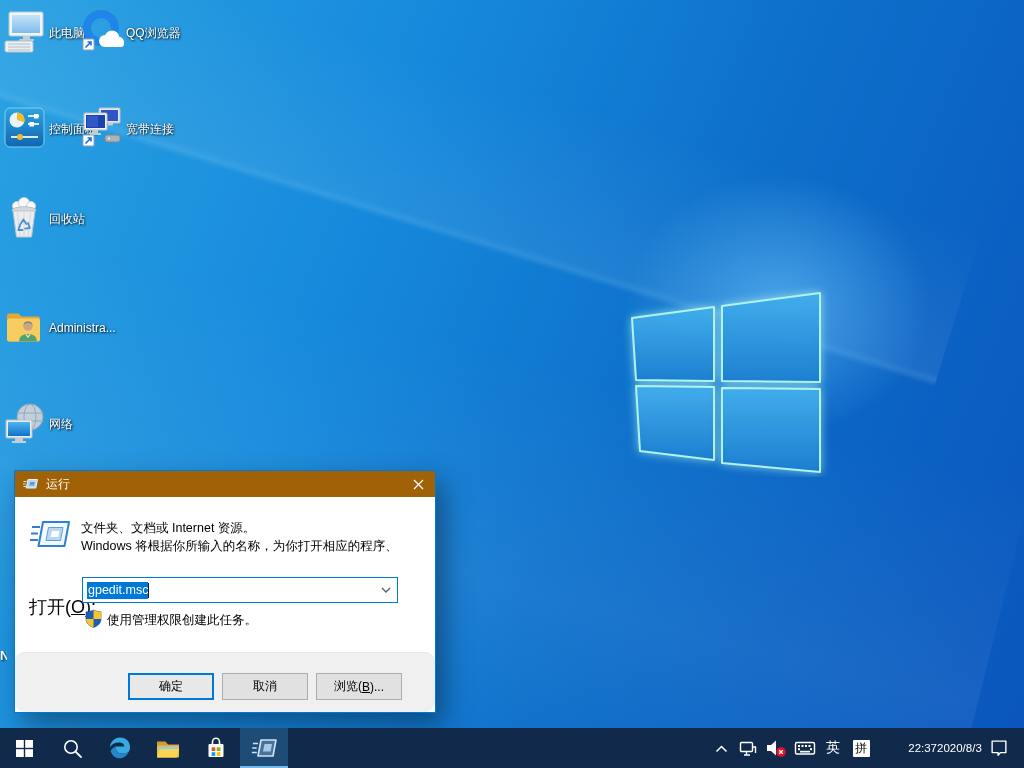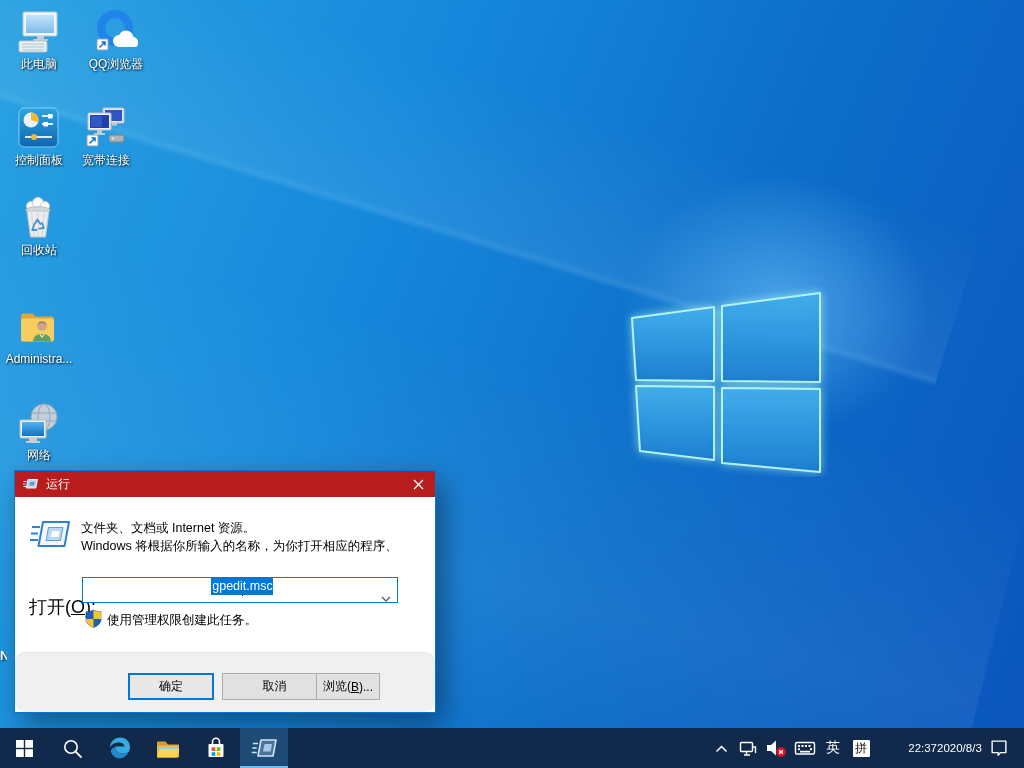--- a/index.html
+++ b/index.html
@@ -14,52 +14,52 @@
           background:linear-gradient(180deg,rgba(255,255,255,0) 0%,rgba(255,255,255,.07) 48%,rgba(190,235,255,.16) 50%,rgba(255,255,255,0) 52%); }
   .ray2 { left:-200px; top:330px; width:1200px; height:420px; transform:rotate(14deg);
           background:linear-gradient(180deg,rgba(255,255,255,0) 0%,rgba(255,255,255,.06) 55%,rgba(255,255,255,0) 100%); }
   .glow { position:absolute; left:560px; top:120px; width:520px; height:420px; pointer-events:none;
           background:radial-gradient(closest-side at 42% 44%,rgba(110,200,255,.55),rgba(110,200,255,0) 70%); }
 
   
   .winlogo { position:absolute; left:618px; top:285px; }
 
   
-  .dicon { position:absolute; width:76px; display:flex; flex-direction:column; align-items:center; cursor:default; }
+  .dicon { position:absolute; width:76px; display:flex; flex-direction:row; align-items:center; cursor:default; }
   .dicon .glyph { width:48px; height:48px; display:flex; align-items:center; justify-content:center; }
   .dicon .dlabel { margin-top:1px; font-size:12px; color:#fff; text-align:center; line-height:14px;
                    text-shadow:1px 1px 2px rgba(0,0,0,.85),0 0 3px rgba(0,0,0,.4); white-space:nowrap; }
   .frag { position:absolute; left:0; top:648px; width:7px; height:17px; overflow:hidden; color:#fff;
           font-size:13px; font-weight:bold; text-shadow:1px 1px 2px rgba(0,0,0,.8); }
 
   
   .dialog { position:absolute; left:14px; top:470px; width:422px; height:243px; background:#fff;
             border:1px solid #0078d7; box-shadow:8px 12px 26px rgba(0,0,0,.38); font-size:12px; color:#000; }
-  .titlebar { height:26px; background:#b91c1c; display:flex; align-items:center; padding-left:8px; }
+  .titlebar { height:26px; background:#a16207; display:flex; align-items:center; padding-left:8px; }
   .titlebar .ttext { color:#fff; font-size:12px; margin-left:7px; }
   .close-btn { margin-left:auto; width:34px; height:26px; display:flex; align-items:center; justify-content:center; }
   .dbody { position:relative; height:155px; background:#fff; }
   .desc-icon { position:absolute; left:14px; top:20px; }
   .desc { position:absolute; left:66px; top:23px; line-height:17.5px; font-size:12.5px; }
   .open-label { position:absolute; left:14px; top:98px; font-size:18px; }
   .mn { text-decoration:underline; }
   .combo { position:absolute; left:67px; top:80px; width:316px; height:26px; background:#fff;
-           border:1px solid #0078d7; display:flex; align-items:center; padding-left:4px;flex-direction:column; }
+           border:1px solid #0078d7; display:flex; align-items:center; padding-left:4px; }
   .combo .sel { background:#0078d7; color:#fff; font-size:12.5px; padding:1px 0 2px 1px; }
   .caret { display:inline-block; width:1px; height:15px; background:#1b1b1b; margin-left:0; vertical-align:middle; }
   .combo .drop { margin-left:auto; width:22px; height:100%; display:flex; align-items:center; justify-content:center; }
   .admin-shield { position:absolute; left:70px; top:112px; }
   .admin-note { position:absolute; left:92px; top:115px; font-size:12.5px;text-align:center; }
   .dfooter { position:absolute; left:0; right:0; bottom:0; height:60px; background:#f0f0f0; border-top:1px solid #e6e6e6;border-radius:10px; }
   .btn { position:absolute; top:20px; height:27px; background:#e1e1e1; border:1px solid #adadad;
          font-size:12px; display:flex; align-items:center; justify-content:center; font-family:inherit; }
   .btn.default { background:#e5f1fb00; background-color:#e8e8e8; border:2px solid #0078d7; }
   .btn-ok { left:113px; width:86px; }
-  .btn-cancel { left:207px; width:105px; }
-  .btn-browse { left:301px; width:64px; }
+  .btn-cancel { left:207px; width:86px; }
+  .btn-browse { left:301px; width:86px; }
 
   
   .taskbar { position:absolute; left:0; bottom:0; width:1024px; height:40px; background:#112a4b;
              display:flex; align-items:stretch; }
   .tb-btn { width:48px; height:40px; display:flex; align-items:center; justify-content:center; }
   .tb-btn.active { background:#1f4c77; box-shadow:inset 0 -2px 0 #76b9ed; }
   .tray { margin-left:auto; display:flex; align-items:center; height:40px; padding-right:4px; }
   .tray-item { height:40px; display:flex; align-items:center; justify-content:center; }
   .ti-chevron { width:26px; } .ti-net { width:27px; } .ti-vol { width:29px; } .ti-kbd { width:30px; }
   .ti-lang { width:26px; color:#fff; font-size:14px; } 
@@ -147,21 +147,21 @@
         <path d="M27 12 h11 M27 20 h11" stroke="#dcecf6" stroke-width="2"></path>
         <rect x="33" y="10" width="4.5" height="4.5" fill="#fff"></rect>
         <rect x="28.5" y="18" width="4.5" height="4.5" fill="#fff"></rect>
         <path d="M10 33 h27" stroke="#dcecf6" stroke-width="2"></path>
         <circle cx="19" cy="33" r="3" fill="#f5b92e"></circle>
       </svg>
     </div>
     <div class="dlabel">控制面板</div>
   </div>
 
-  <div class="dicon" style="left:68px; top:104px;">
+  <div class="dicon" style="left:78px; top:104px;">
     <div class="glyph">
       <svg width="48" height="48" viewBox="0 0 48 48">
         <rect x="21" y="4" width="21" height="15" rx="1" fill="#e2e8ed" stroke="#b7c2ca"></rect>
         <rect x="23" y="6" width="17" height="11" fill="#2f55c4"></rect>
         <rect x="30" y="19" width="5" height="2.5" fill="#c2cdd4"></rect>
         <rect x="6" y="9" width="23" height="17" rx="1" fill="#eef2f5" stroke="#b7c2ca"></rect>
         <rect x="8" y="11" width="19" height="13" fill="#1d41ad"></rect>
         <rect x="9" y="12" width="11" height="11" fill="#3c66d6" opacity=".65"></rect>
         <rect x="15" y="26" width="5" height="3" fill="#c2cdd4"></rect>
         <rect x="12" y="29" width="11" height="2" fill="#c2cdd4"></rect>

